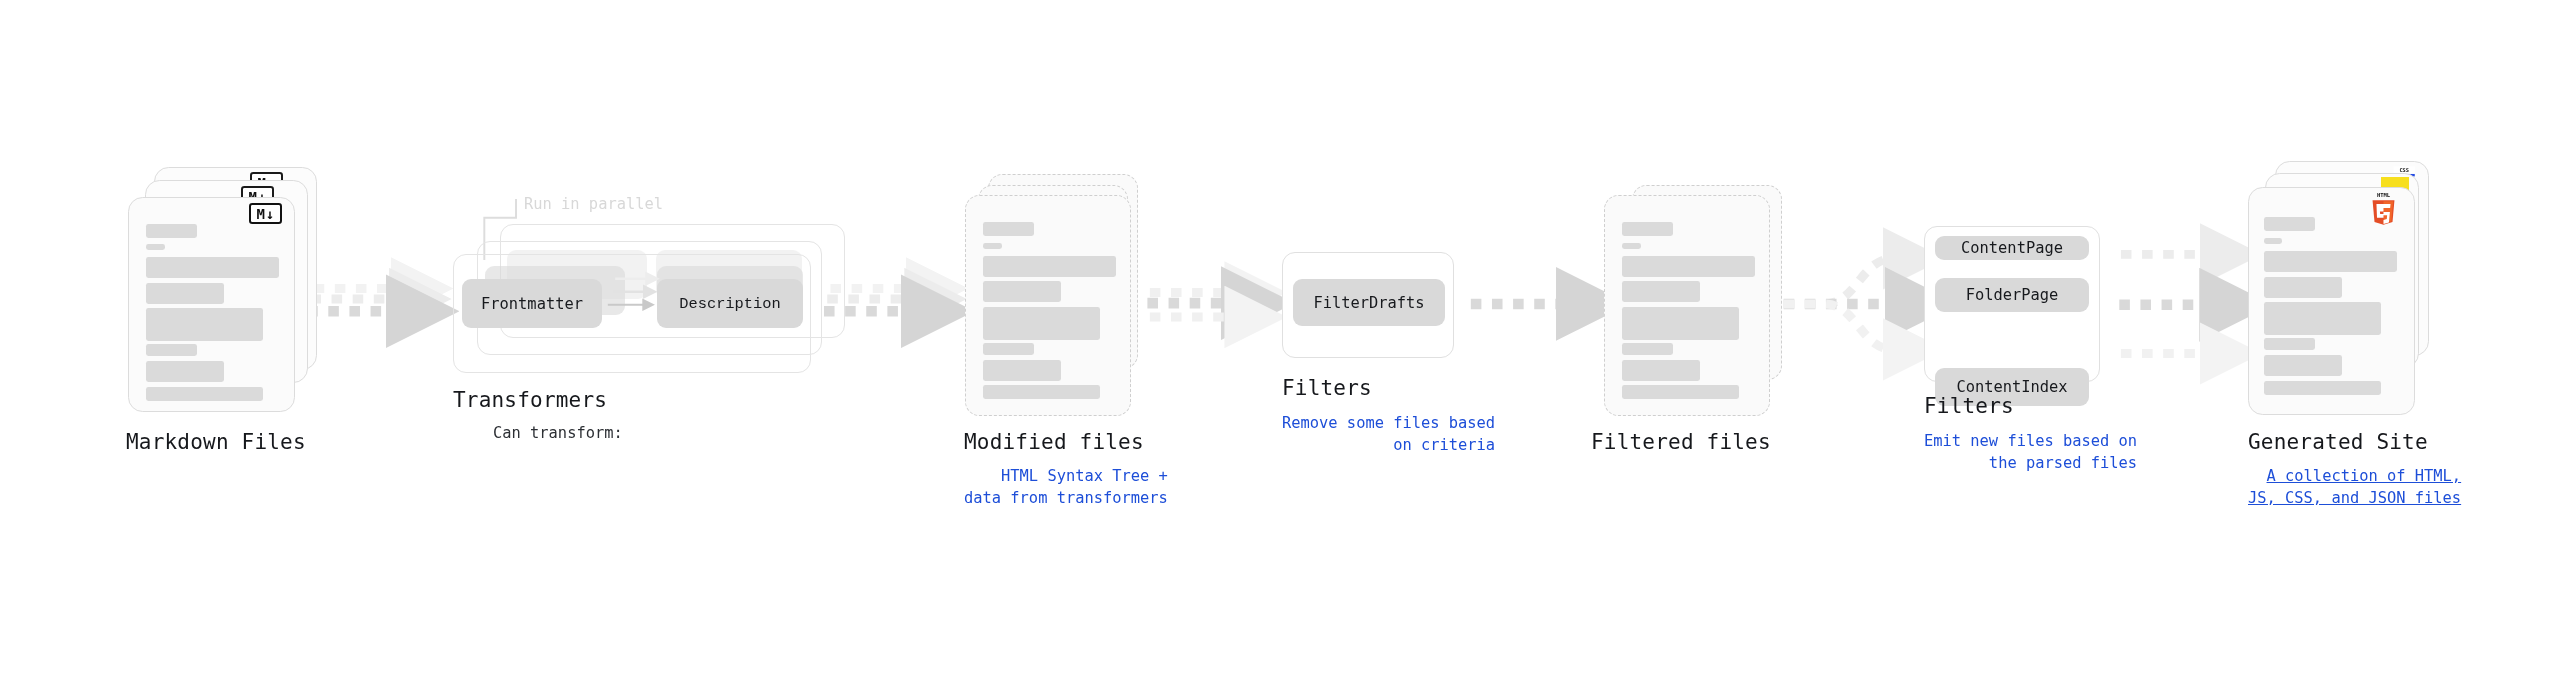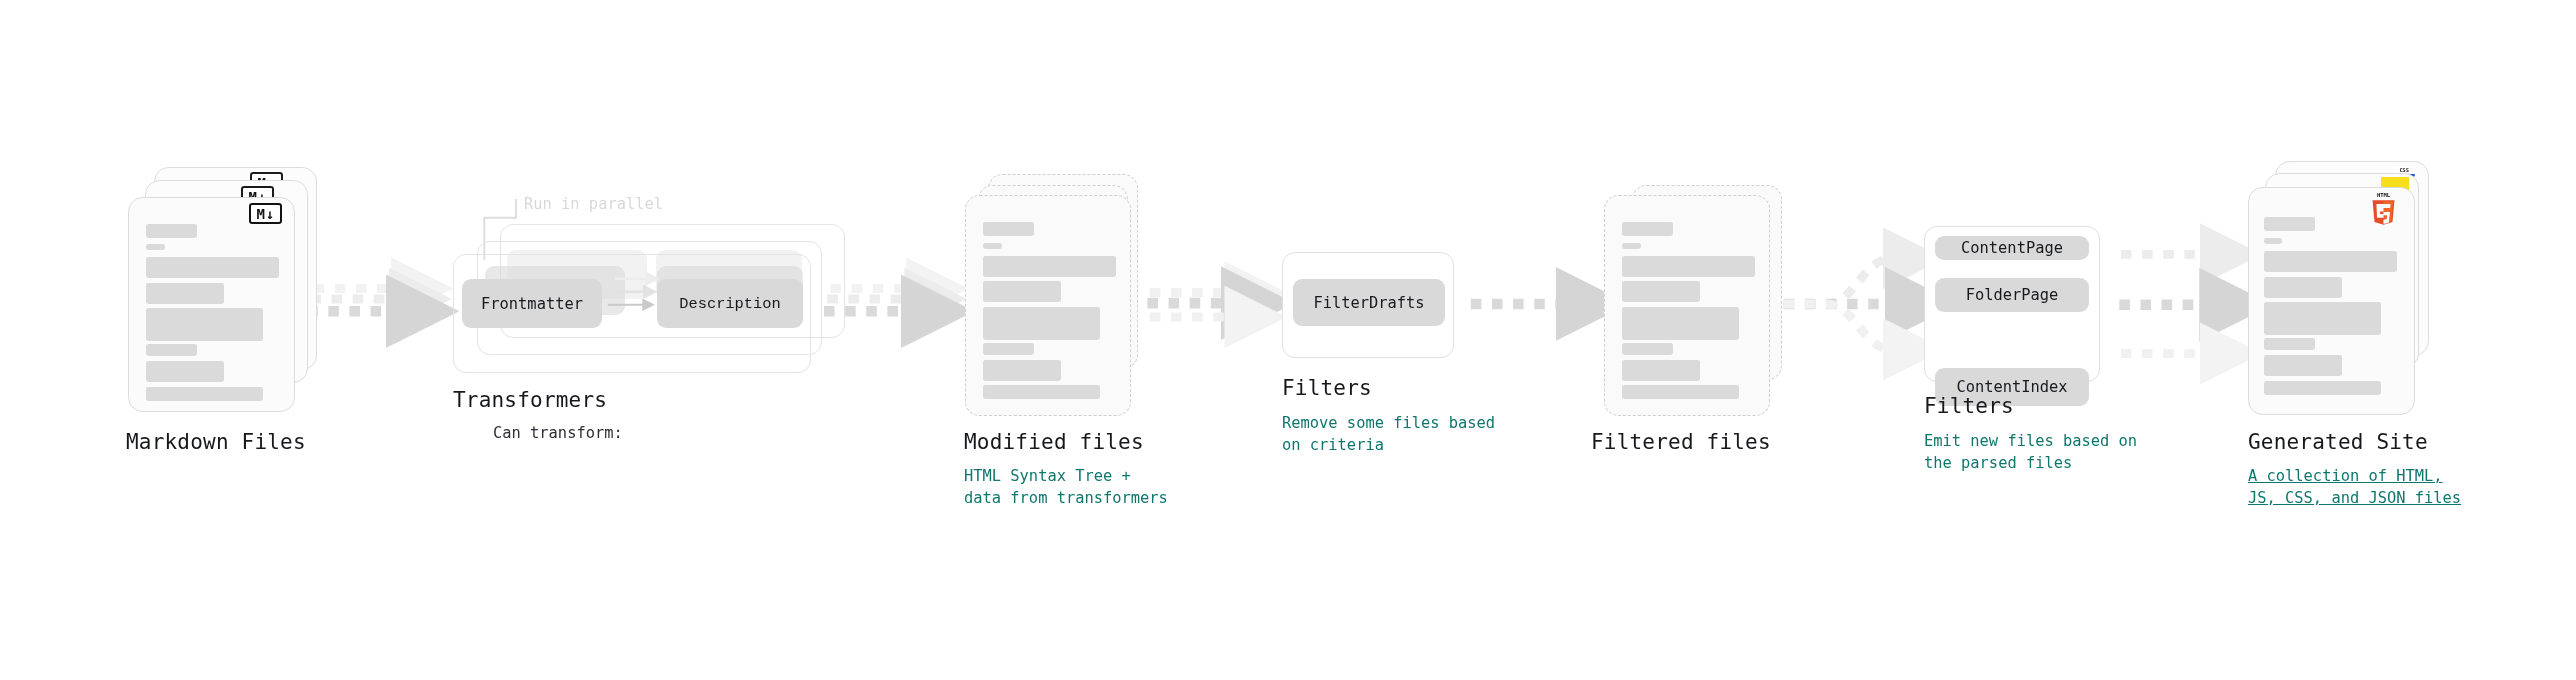--- a/index.html
+++ b/index.html
@@ -28,22 +28,23 @@
     position: absolute;
     font-size: 21px;
     color: #16181c;
     letter-spacing: 0.2px;
     white-space: nowrap;
   }
   .subtitle {
     position: absolute;
     font-size: 15.4px;
     line-height: 1.42;
-    color: #0f766e;
+    color: #1d4ed8;
     white-space: pre-line;
+    text-align: right;
   }
 
   
   .gbox {
     position: absolute;
     border: 1.6px solid #e4e4e4;
     border-radius: 13px;
     background: transparent;
   }
   .gbox.solid { background:#ffffff; border-color:#e0e0e0; }

